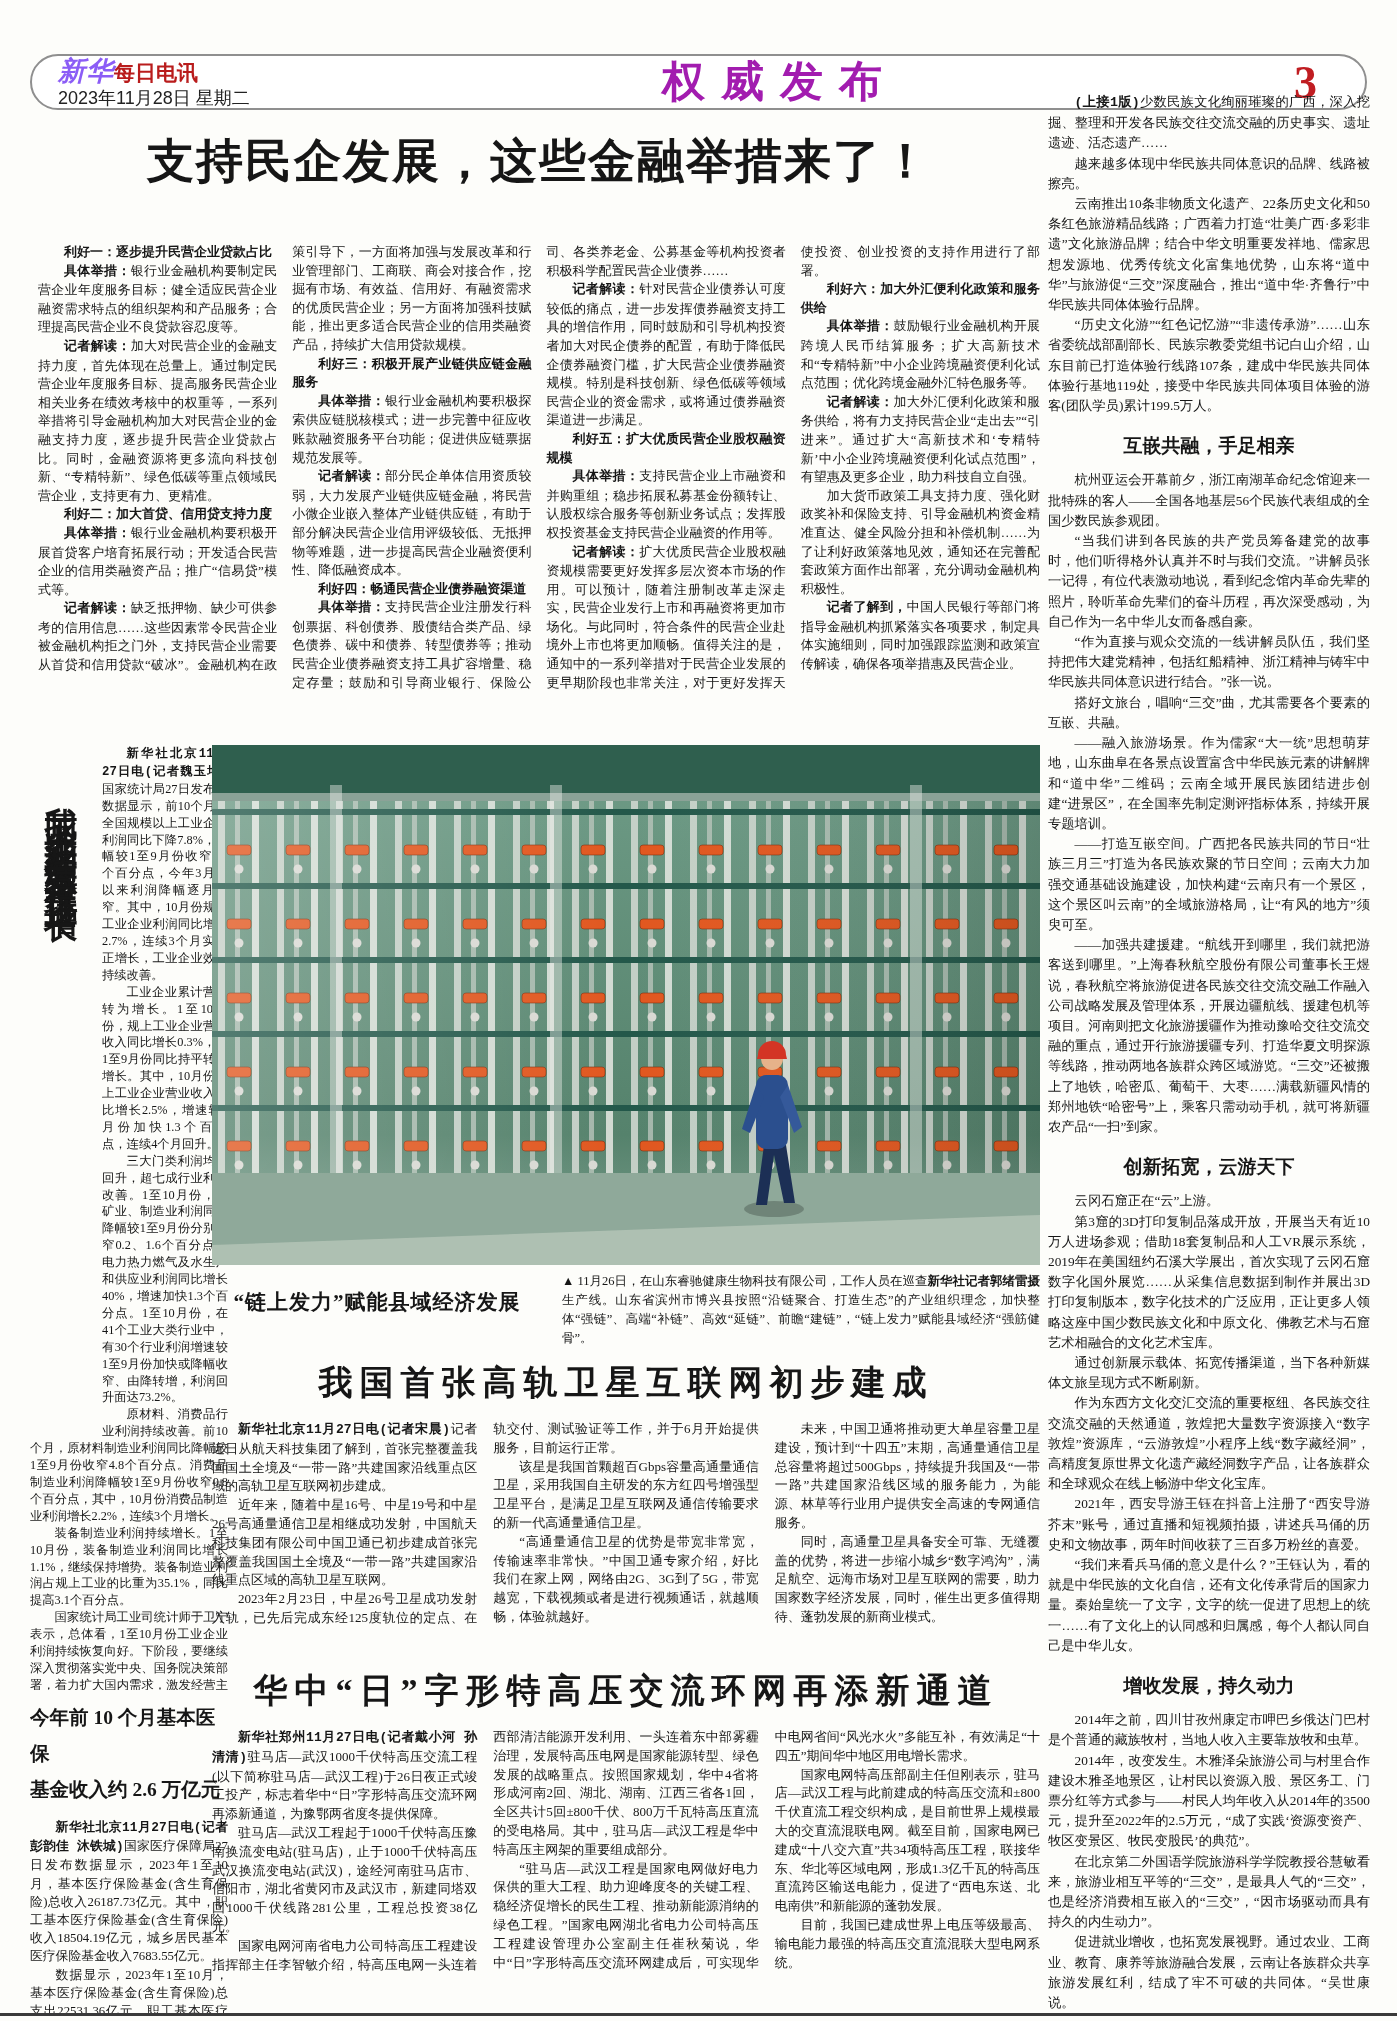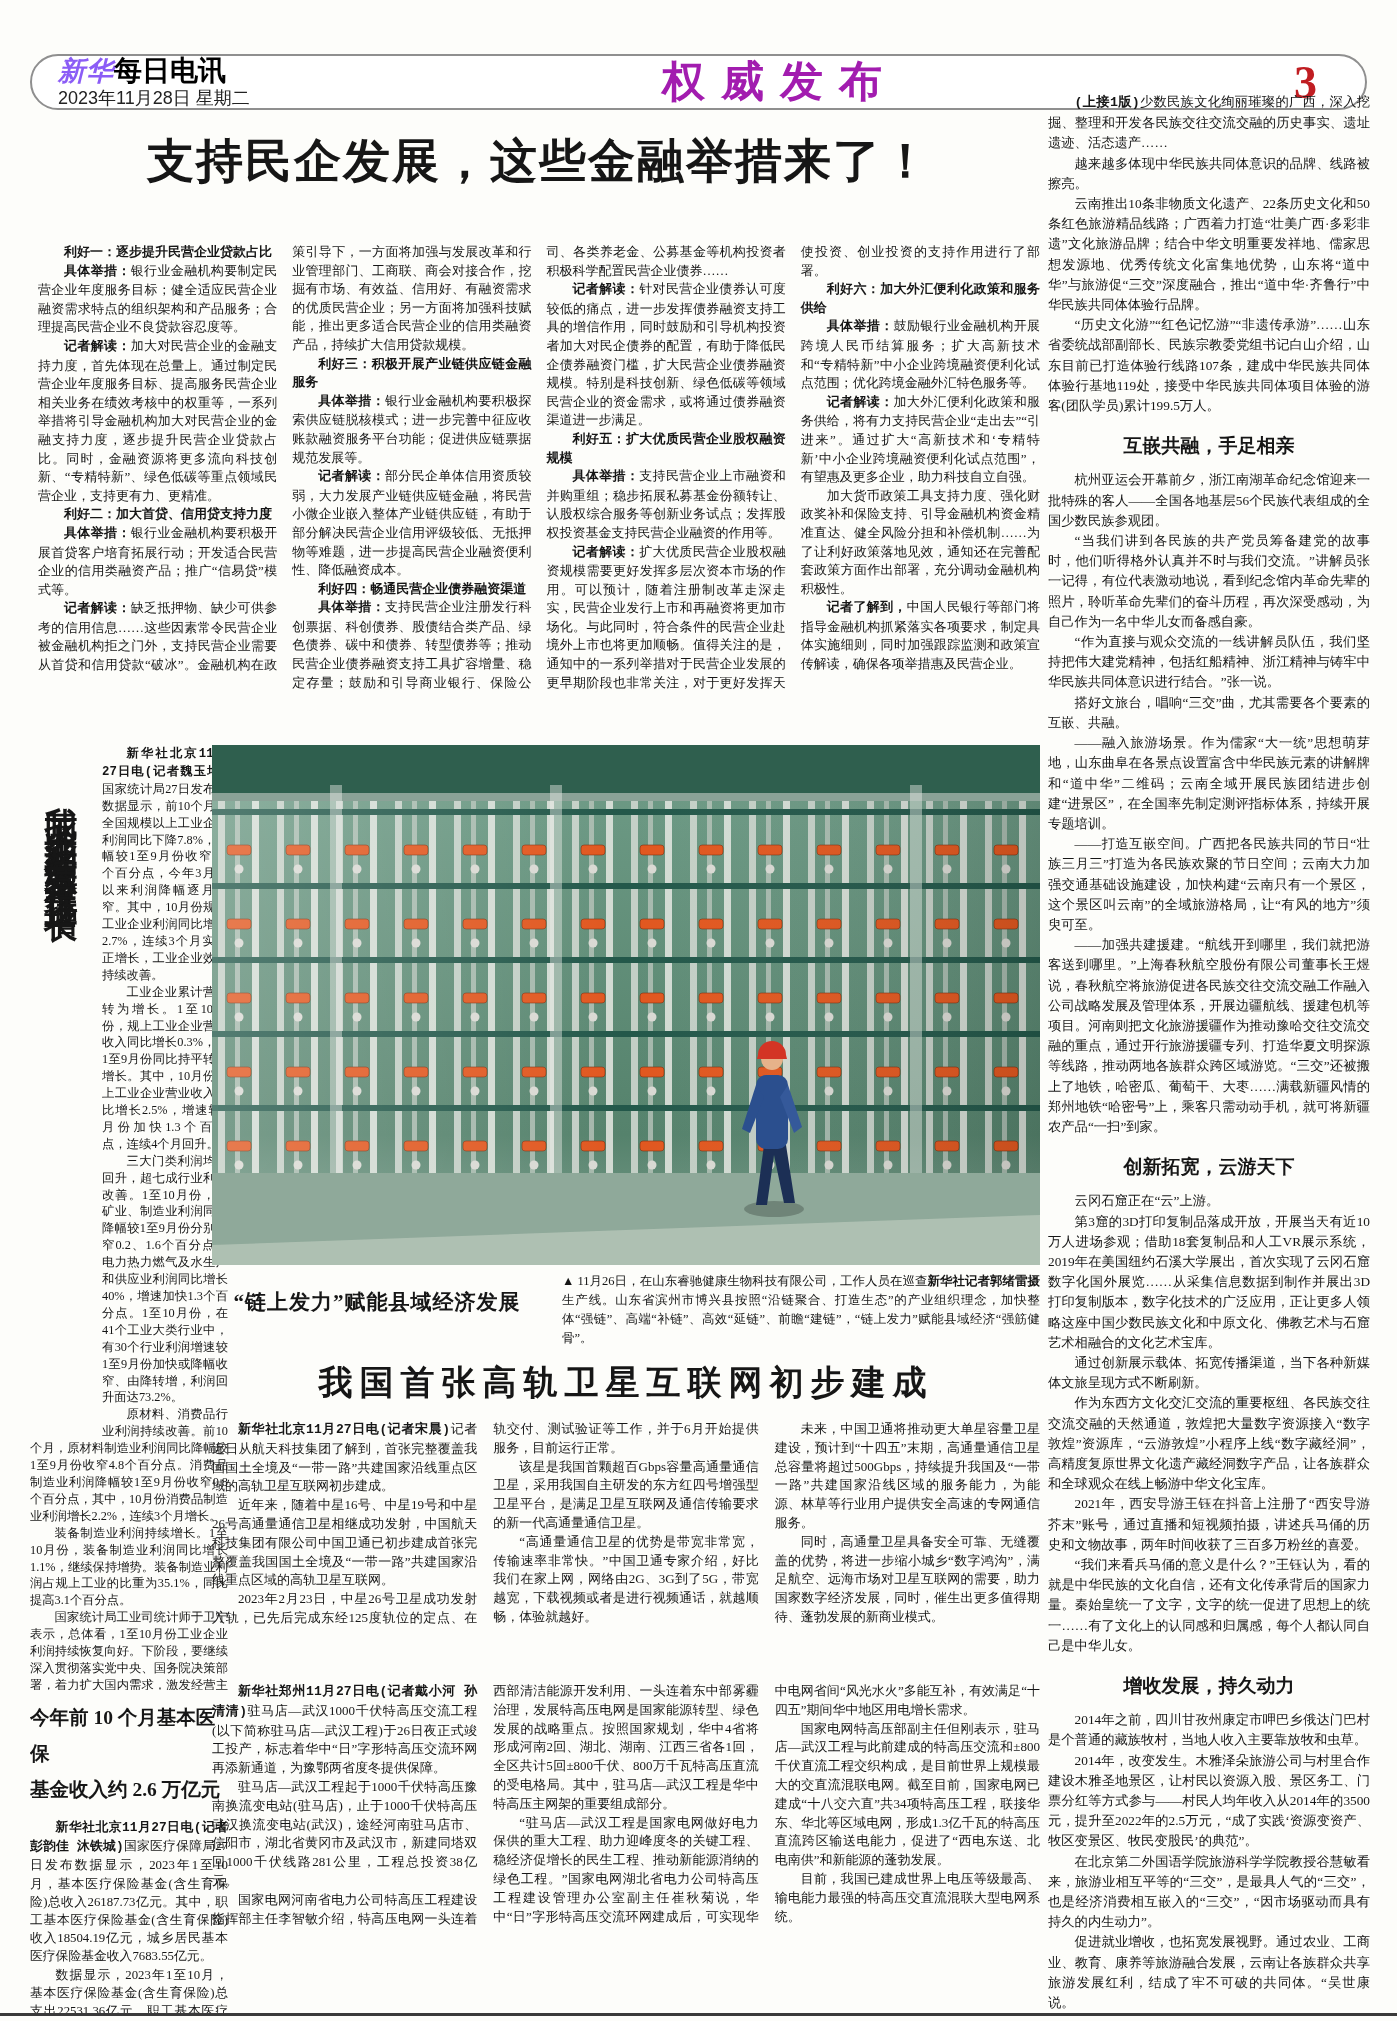--- a/index.html
+++ b/index.html
@@ -4,21 +4,21 @@
 <style>
   html,body{margin:0;padding:0;background:#e8e8e6;}
   .page{position:relative;width:1397px;height:2021px;margin:0 auto;background:#fdfdfa;color:#161616;
         font-family:"Liberation Serif","DejaVu Serif",serif;overflow:hidden;}
   
   .masthead{position:absolute;left:30px;top:54px;width:1333px;height:52px;border:2px solid #8f8f8f;
             border-radius:30px;display:flex;align-items:center;background:#fff;}
   .brand{margin-left:26px;line-height:1;}
   .brand-row{white-space:nowrap;}
   .brand-script{font-style:italic;font-weight:900;font-size:27px;color:#8b5cf6;letter-spacing:1px;}
-  .brand-rest{font-weight:900;font-size:28px;color:#000000;}
+  .brand-rest{font-weight:900;font-size:21px;color:#b91c1c;}
   .brand-date{font-family:"Liberation Sans","DejaVu Sans",sans-serif;font-size:18px;color:#222;margin-top:4px;font-weight:400;}
   .mast-title{flex:1;text-align:center;font-size:43px;font-weight:900;color:#a21caf;letter-spacing:16px;text-indent:16px;}
   .mast-page{font-size:46px;font-weight:900;color:#c01d22;margin-right:48px;}
   
   p{margin:0;text-indent:2em;text-align:justify;}
   p b{font-weight:700;font-family:Liberation Mono, monospace;}
   .benefit{font-weight:700;}
   
   .fin-headline{position:absolute;left:38px;top:118px;width:1002px;height:86px;display:flex;align-items:center;justify-content:center;
                 font-size:47px;font-weight:900;letter-spacing:2px;white-space:nowrap;}
@@ -175,20 +175,21 @@
         <p>近年来，随着中星16号、中星19号和中星26号高通量通信卫星相继成功发射，中国航天科技集团有限公司中国卫通已初步建成首张完整覆盖我国国土全境及“一带一路”共建国家沿线重点区域的高轨卫星互联网。</p>
         <p>2023年2月23日，中星26号卫星成功发射入轨，已先后完成东经125度轨位的定点、在轨交付、测试验证等工作，并于6月开始提供服务，目前运行正常。</p>
         <p>该星是我国首颗超百Gbps容量高通量通信卫星，采用我国自主研发的东方红四号增强型卫星平台，是满足卫星互联网及通信传输要求的新一代高通量通信卫星。</p>
         <p>“高通量通信卫星的优势是带宽非常宽，传输速率非常快。”中国卫通专家介绍，好比我们在家上网，网络由2G、3G到了5G，带宽越宽，下载视频或者是进行视频通话，就越顺畅，体验就越好。</p>
         <p>未来，中国卫通将推动更大单星容量卫星建设，预计到“十四五”末期，高通量通信卫星总容量将超过500Gbps，持续提升我国及“一带一路”共建国家沿线区域的服务能力，为能源、林草等行业用户提供安全高速的专网通信服务。</p>
         <p>同时，高通量卫星具备安全可靠、无缝覆盖的优势，将进一步缩小城乡“数字鸿沟”，满足航空、远海市场对卫星互联网的需要，助力国家数字经济发展，同时，催生出更多值得期待、蓬勃发展的新商业模式。</p>
       </div>
   </div>
 
   <div class="grid-a">
+    <div class="mid-headline">华中“日”字形特高压交流环网再添新通道</div>
     <div class="grid-body">
         <p><b>新华社郑州11月27日电(记者戴小河 孙清清)</b>驻马店—武汉1000千伏特高压交流工程(以下简称驻马店—武汉工程)于26日夜正式竣工投产，标志着华中“日”字形特高压交流环网再添新通道，为豫鄂两省度冬提供保障。</p>
         <p>驻马店—武汉工程起于1000千伏特高压豫南换流变电站(驻马店)，止于1000千伏特高压武汉换流变电站(武汉)，途经河南驻马店市、信阳市，湖北省黄冈市及武汉市，新建同塔双回1000千伏线路281公里，工程总投资38亿元。</p>
         <p>国家电网河南省电力公司特高压工程建设指挥部主任李智敏介绍，特高压电网一头连着西部清洁能源开发利用、一头连着东中部雾霾治理，发展特高压电网是国家能源转型、绿色发展的战略重点。按照国家规划，华中4省将形成河南2回、湖北、湖南、江西三省各1回，全区共计5回±800千伏、800万千瓦特高压直流的受电格局。其中，驻马店—武汉工程是华中特高压主网架的重要组成部分。</p>
         <p>“驻马店—武汉工程是国家电网做好电力保供的重大工程、助力迎峰度冬的关键工程、稳经济促增长的民生工程、推动新能源消纳的绿色工程。”国家电网湖北省电力公司特高压工程建设管理办公室副主任崔秋菊说，华中“日”字形特高压交流环网建成后，可实现华中电网省间“风光水火”多能互补，有效满足“十四五”期间华中地区用电增长需求。</p>
         <p>国家电网特高压部副主任但刚表示，驻马店—武汉工程与此前建成的特高压交流和±800千伏直流工程交织构成，是目前世界上规模最大的交直流混联电网。截至目前，国家电网已建成“十八交六直”共34项特高压工程，联接华东、华北等区域电网，形成1.3亿千瓦的特高压直流跨区输送电能力，促进了“西电东送、北电南供”和新能源的蓬勃发展。</p>
         <p>目前，我国已建成世界上电压等级最高、输电能力最强的特高压交直流混联大型电网系统。</p>
       </div>
   </div>
 

